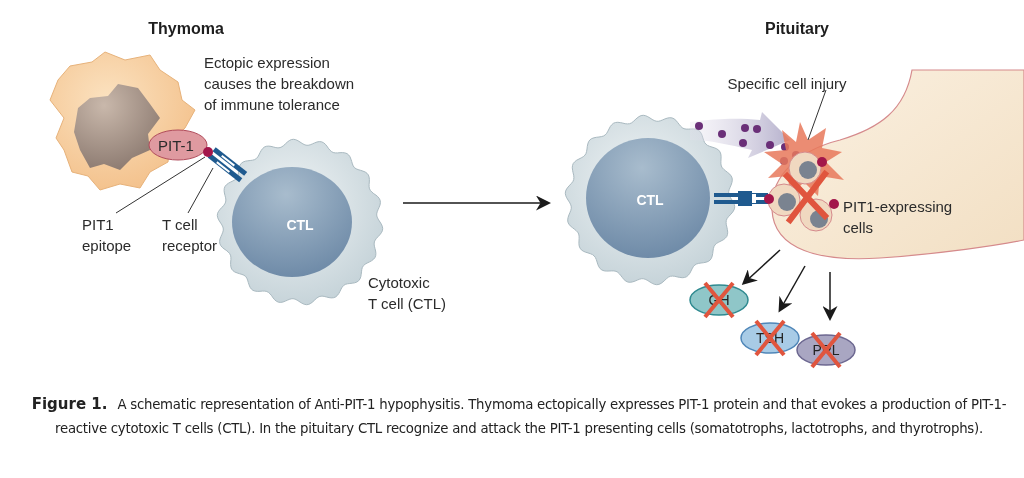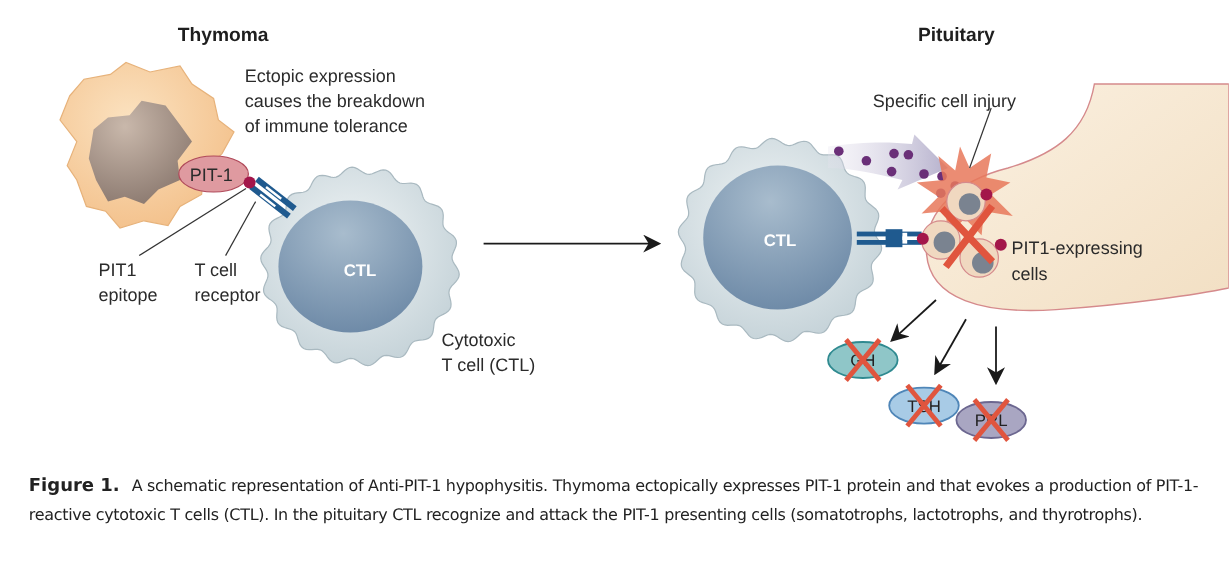--- a/index.html
+++ b/index.html
@@ -3,21 +3,21 @@
 <meta charset="utf-8">
 <style>
   html, body { margin: 0; padding: 0; background: #ffffff; }
   body { width: 1024px; height: 478px; position: relative; overflow: hidden; font-family: "Liberation Sans", sans-serif; }
   #figure { position: absolute; left: 0; top: 0; width: 1024px; height: 380px; }
   svg text { font-family: "Liberation Sans", sans-serif; }
   .lbl { font-size: 15px; fill: #2b2b2b; }
   .ttl { font-size: 16px; font-weight: bold; fill: #1e1e1e; }
   .ctl { font-size: 14px; font-weight: bold; fill: #ffffff; }
   .hormone { font-size: 14px; fill: #222; }
-  #caption { position: absolute; left: 24px; top: 392px; width: 990px; font-family: "DejaVu Sans", sans-serif; font-size: 13.3px; line-height: 24px; color: #222; letter-spacing: -0.25px; }
+  #caption { position: absolute; left: 24px; top: 392px; width: 990px; font-family: "DejaVu Sans", sans-serif; font-size: 13.3px; line-height: 24px; color: #222; letter-spacing: -0.25px; text-align: center; }
   #caption .fig-label { font-weight: bold; font-size: 15px; margin-right: 6px; letter-spacing: 0; }
 </style>
 </head>
 <body>
 
 <svg id="figure" viewBox="0 0 1024 380" width="1024" height="380">
   <defs>
     <radialGradient id="gThy" cx="40%" cy="35%" r="70%">
       <stop offset="0" stop-color="#fbe2c0"></stop>
         <stop offset="1" stop-color="#f3c08a"></stop>

